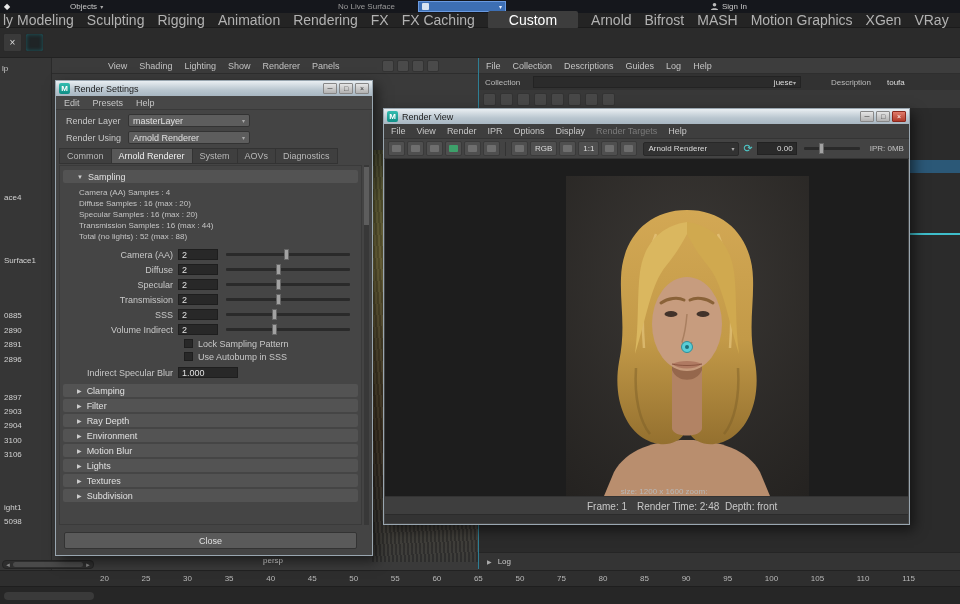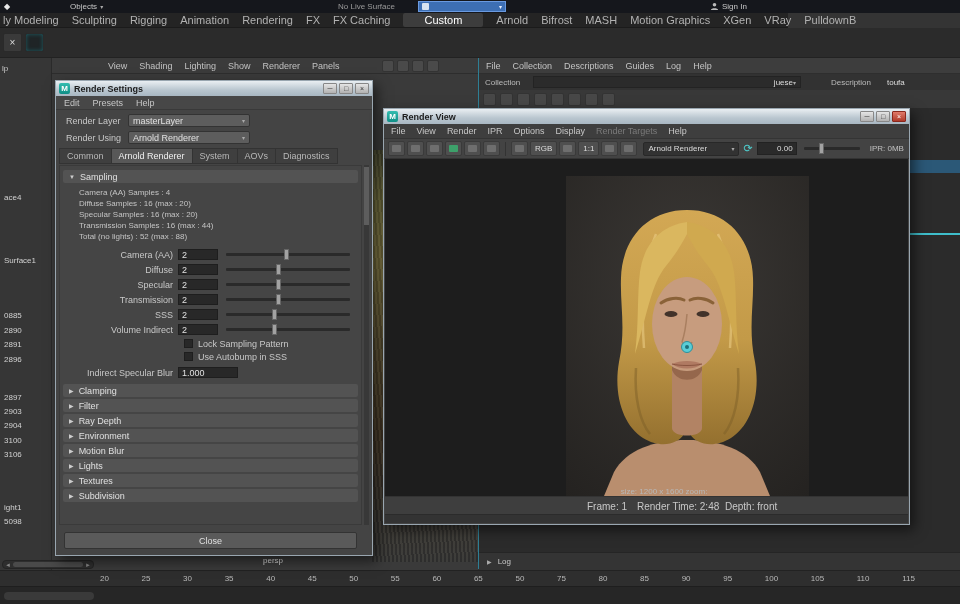--- a/index.html
+++ b/index.html
@@ -11,22 +11,22 @@
 
   
   .bar1{left:0;top:0;width:960px;height:13px;background:#15171c}
   .b1item{position:absolute;top:1px;height:11px;display:flex;align-items:center;gap:3px;
           font-size:8px;color:#c8c8c8;white-space:nowrap}
   .b1blue{position:absolute;top:1px;left:418px;width:88px;height:11px;background:#3d6fb4;
           border:1px solid #6a9ae0;display:flex;align-items:center;justify-content:space-between;
           padding:0 3px;font-size:7px;color:#fff}
   .b1chip{width:7px;height:7px;background:#d8e4f2;border-radius:1px}
   .caret{font-size:6px;color:#aaa}
-  .bar2{left:0;top:13px;width:788px;height:15px;background:#242424;border-bottom:1px solid #1b1b1b;
-        display:flex;align-items:center;gap:13px;padding-left:3px;font-size:11px;color:#b2b2b2;white-space:nowrap}
+  .bar2{left:0;top:13px;width:960px;height:15px;background:#242424;border-bottom:1px solid #1b1b1b;
+        display:flex;align-items:center;gap:13px;padding-left:3px;font-size:14px;color:#b2b2b2;white-space:nowrap}
   .bar2 .mset{cursor:default}
   .bar2 .mset:nth-of-type(8){color:#fff;background:#3d3d3d;padding:1px 21px;border-radius:2px}
   .bar3{left:0;top:28px;width:960px;height:30px;background:#2b2b2b;border-bottom:1px solid #222}
   .tool-ico{position:absolute;top:5px;width:19px;height:19px;background:#3a3a3a;border:1px solid #2a2a2a;
             display:flex;align-items:center;justify-content:center;font-size:10px;color:#ddd;border-radius:2px}
   .tool-ico.dark{background:#1f2426;box-shadow:inset 0 0 4px #1d5f66}
 
   
   .outliner{left:0;top:58px;width:52px;height:512px;background:#363636;border-right:1px solid #2a2a2a}
   .ol-menu-frag{position:absolute;left:2px;top:6px;font-size:8px;color:#c6c6c6}
@@ -78,21 +78,21 @@
   .timeline{left:0;top:570px;width:960px;height:16px;background:#2e2e2e;border-top:1px solid #222;z-index:2}
   .ticks{position:absolute;left:100px;top:3px;width:815px;display:flex;justify-content:space-between}
   .tick{font-size:8px;color:#b8b8b8}
   .bottombar{left:0;top:586px;width:960px;height:18px;background:#262626;border-top:1px solid #1e1e1e}
   .bb-pill{position:absolute;left:4px;top:5px;width:90px;height:8px;background:#3a3a3a;border-radius:4px}
 
   
   .win{position:absolute;background:#444;border:1px solid #99a6b0;box-shadow:4px 5px 12px rgba(0,0,0,.55)}
   .titlebar{height:15px;background:linear-gradient(#e9eef2,#b9c6cf 60%,#a8b7c2);display:flex;align-items:center;
             padding:0 3px;gap:4px}
-  .titlebar .title{font-size:9px;font-weight:bold;color:#1c1c1c;flex:1}
+  .titlebar .title{font-size:9px;font-weight:normal;color:#1c1c1c;flex:1}
   .maya-ico{width:11px;height:11px;background:linear-gradient(#33bdb0,#0f8e86);color:#fff;font-size:8px;font-weight:bold;
             display:flex;align-items:center;justify-content:center;border-radius:2px}
   .winbtns{display:flex;gap:2px}
   .wbtn{width:14px;height:11px;background:linear-gradient(#e4e4e4,#b2b2b2);border:1px solid #878787;border-radius:1px;
         font-size:7px;line-height:9px;text-align:center;color:#333}
   .wbtn.red{background:linear-gradient(#e07a6a,#b03a2a);border-color:#8a281d;color:#fff}
   .hmenu{display:flex;align-items:center;gap:13px;font-size:9px;color:#c6c6c6;padding:0 8px;height:14px;
          background:#474747;border-bottom:1px solid #393939}
 
   
@@ -103,21 +103,21 @@
          display:flex;align-items:center;justify-content:space-between;padding:0 4px}
   .rs-tabs{position:absolute;left:3px;top:67px;display:flex;font-size:9px}
   .rs-tab{padding:2px 7px;background:#3f3f3f;border:1px solid #333;border-right:none;color:#b8b8b8}
   .rs-tab:last-of-type{border-right:1px solid #333}
   .rs-tab:nth-of-type(2){background:#585858;color:#f0f0f0}
   .rs-content{position:absolute;left:3px;right:10px;top:84px;bottom:30px;background:#454545;
               border:1px solid #3a3a3a;padding:2px;overflow:hidden}
   .rs-scroll{position:absolute;right:3px;top:84px;bottom:30px;width:5px;background:#383838}
   .rs-scroll .sthumb2{position:absolute;left:0;top:2px;width:5px;height:58px;background:#5d5d5d}
   .sec{height:13px;background:#535353;border-radius:2px;margin:2px 1px;display:flex;align-items:center;gap:5px;
-       padding-left:6px;font-size:9px;color:#e0e0e0}
+       padding-left:14px;font-size:9px;color:#e0e0e0}
   .sec .tri{font-size:6px;color:#ccc}
   .info{font-size:8px;color:#c4c4c4;line-height:11px;padding:2px 0 4px 17px}
   .sliders{padding-top:1px}
   .srow{display:flex;align-items:center;height:15px;font-size:9px}
   .srow .sl{width:116px;text-align:right;padding-right:5px;color:#c8c8c8;white-space:nowrap}
   .srow .sval{width:40px;height:11px;background:#282828;border:1px solid #1e1e1e;color:#e0e0e0;
               font-size:9px;line-height:10px;padding:0 3px}
   .srow .sval.wide{width:60px}
   .srow .strack{flex:1;height:3px;background:#2a2a2a;margin:0 9px 0 8px;position:relative;border-radius:1px}
   .sthumb{position:absolute;top:-4px;left:40%;width:5px;height:11px;background:#a2a2a2;border:1px solid #666}

